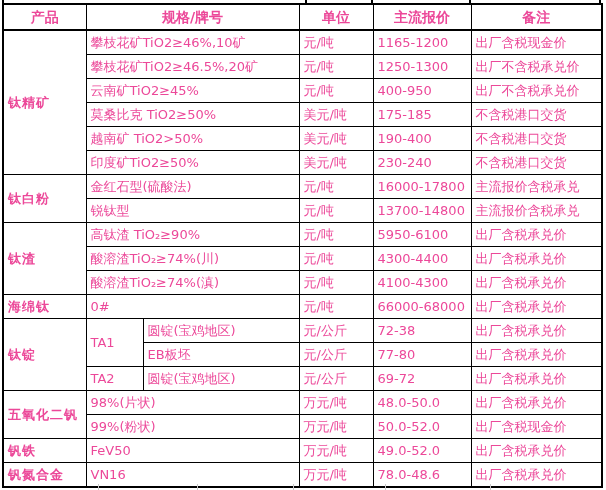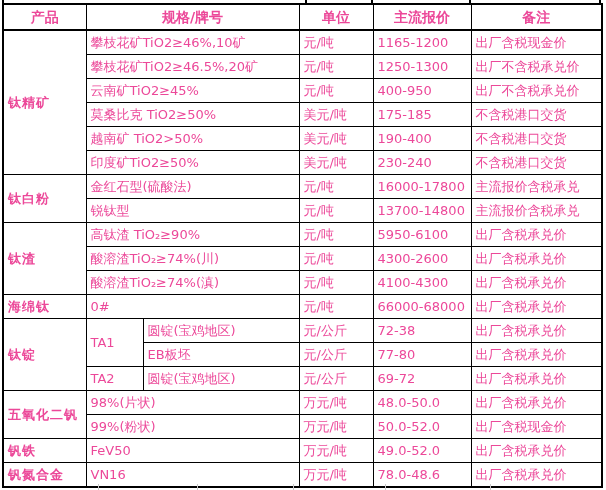--- a/index.html
+++ b/index.html
@@ -131,21 +131,21 @@
       <tr>
         <td class="prod" rowspan="3">钛渣</td>
         <td colspan="2">高钛渣 TiO₂≥90%</td>
         <td>元/吨</td>
         <td>5950-6100</td>
         <td>出厂含税承兑价</td>
       </tr>
       <tr>
         <td colspan="2">酸溶渣TiO₂≥74%(川)</td>
         <td>元/吨</td>
-        <td>4300-2600</td>
+        <td>4300-4400</td>
         <td>出厂含税承兑价</td>
       </tr>
       <tr>
         <td colspan="2">酸溶渣TiO₂≥74%(滇)</td>
         <td>元/吨</td>
         <td>4100-4300</td>
         <td>出厂含税承兑价</td>
       </tr>
       <tr>
         <td class="prod">海绵钛</td>

